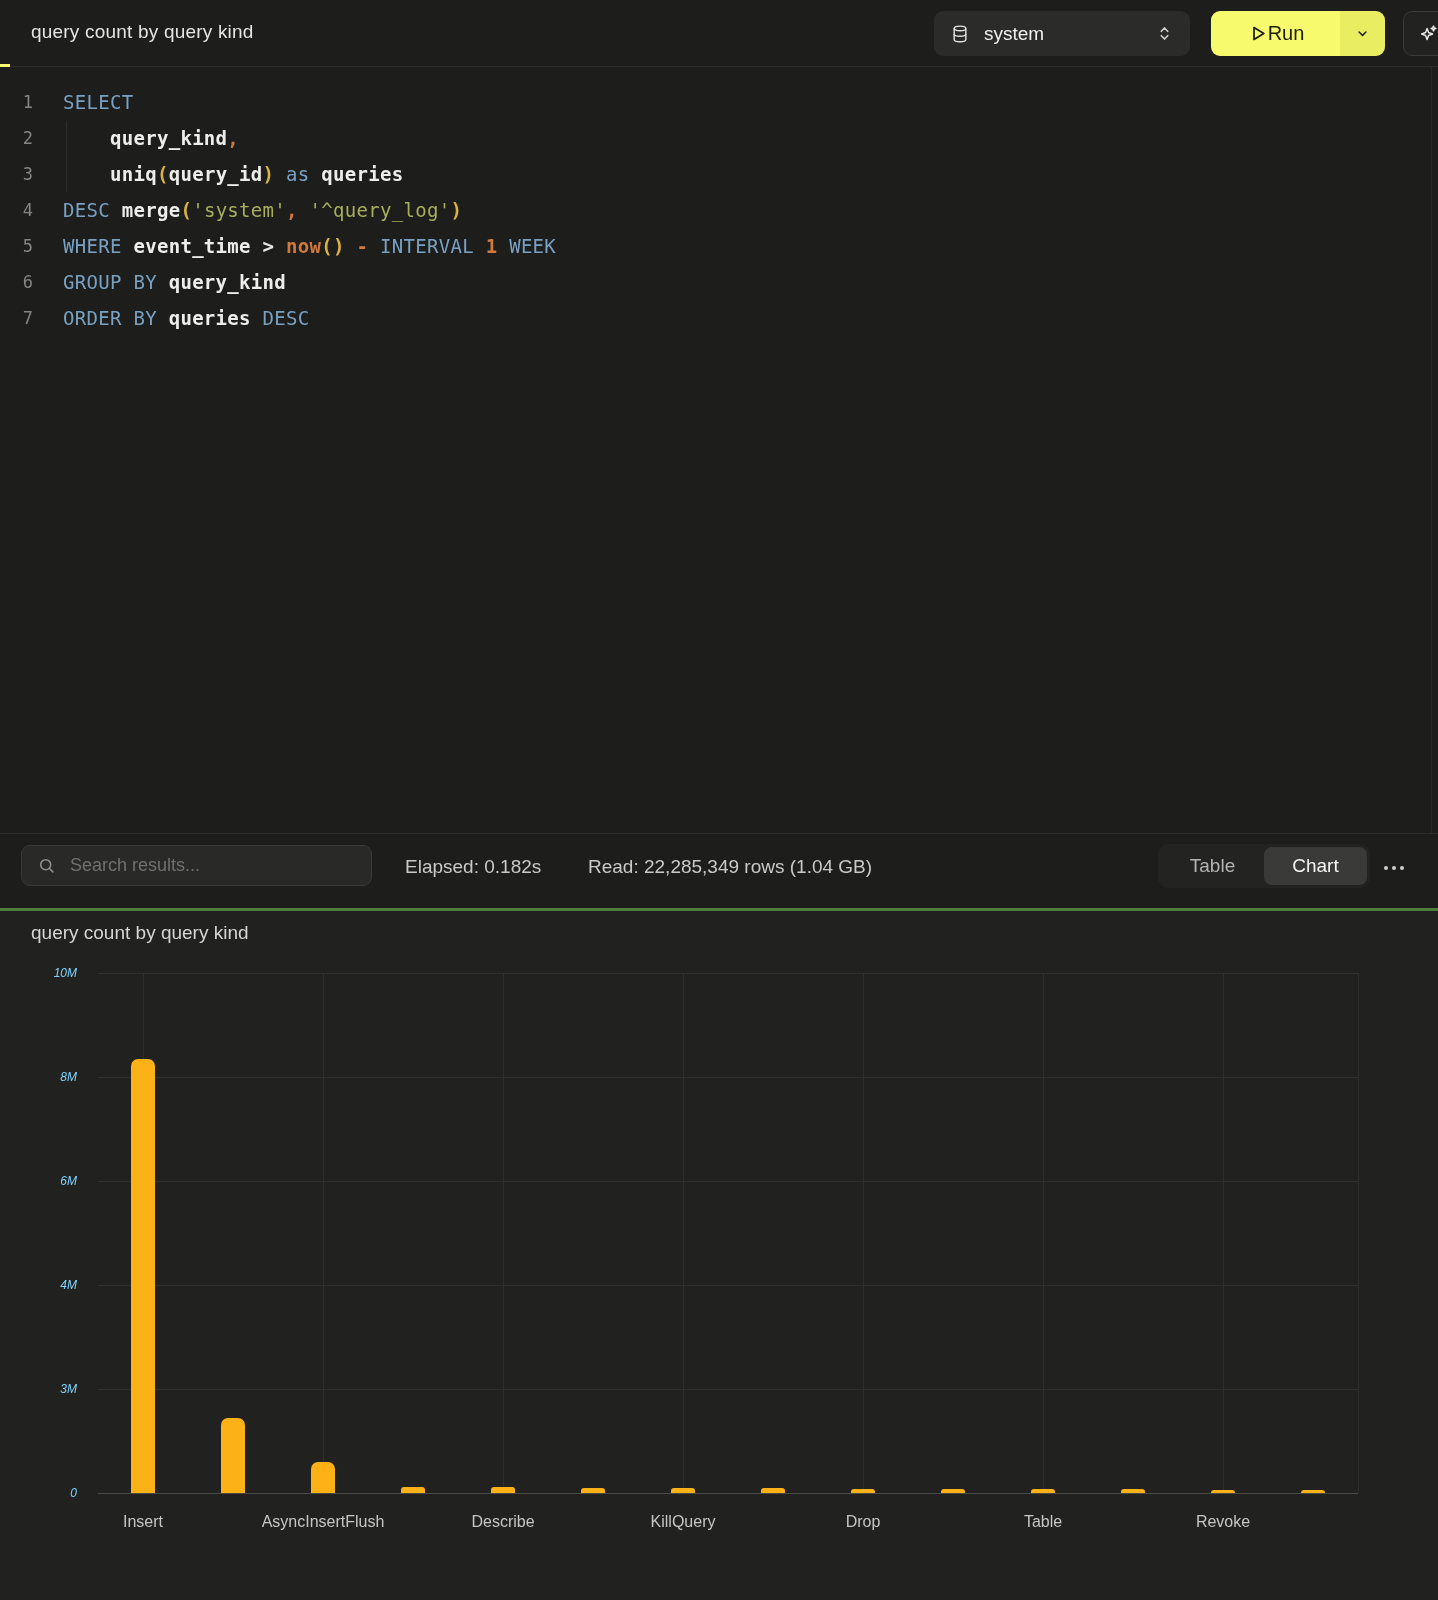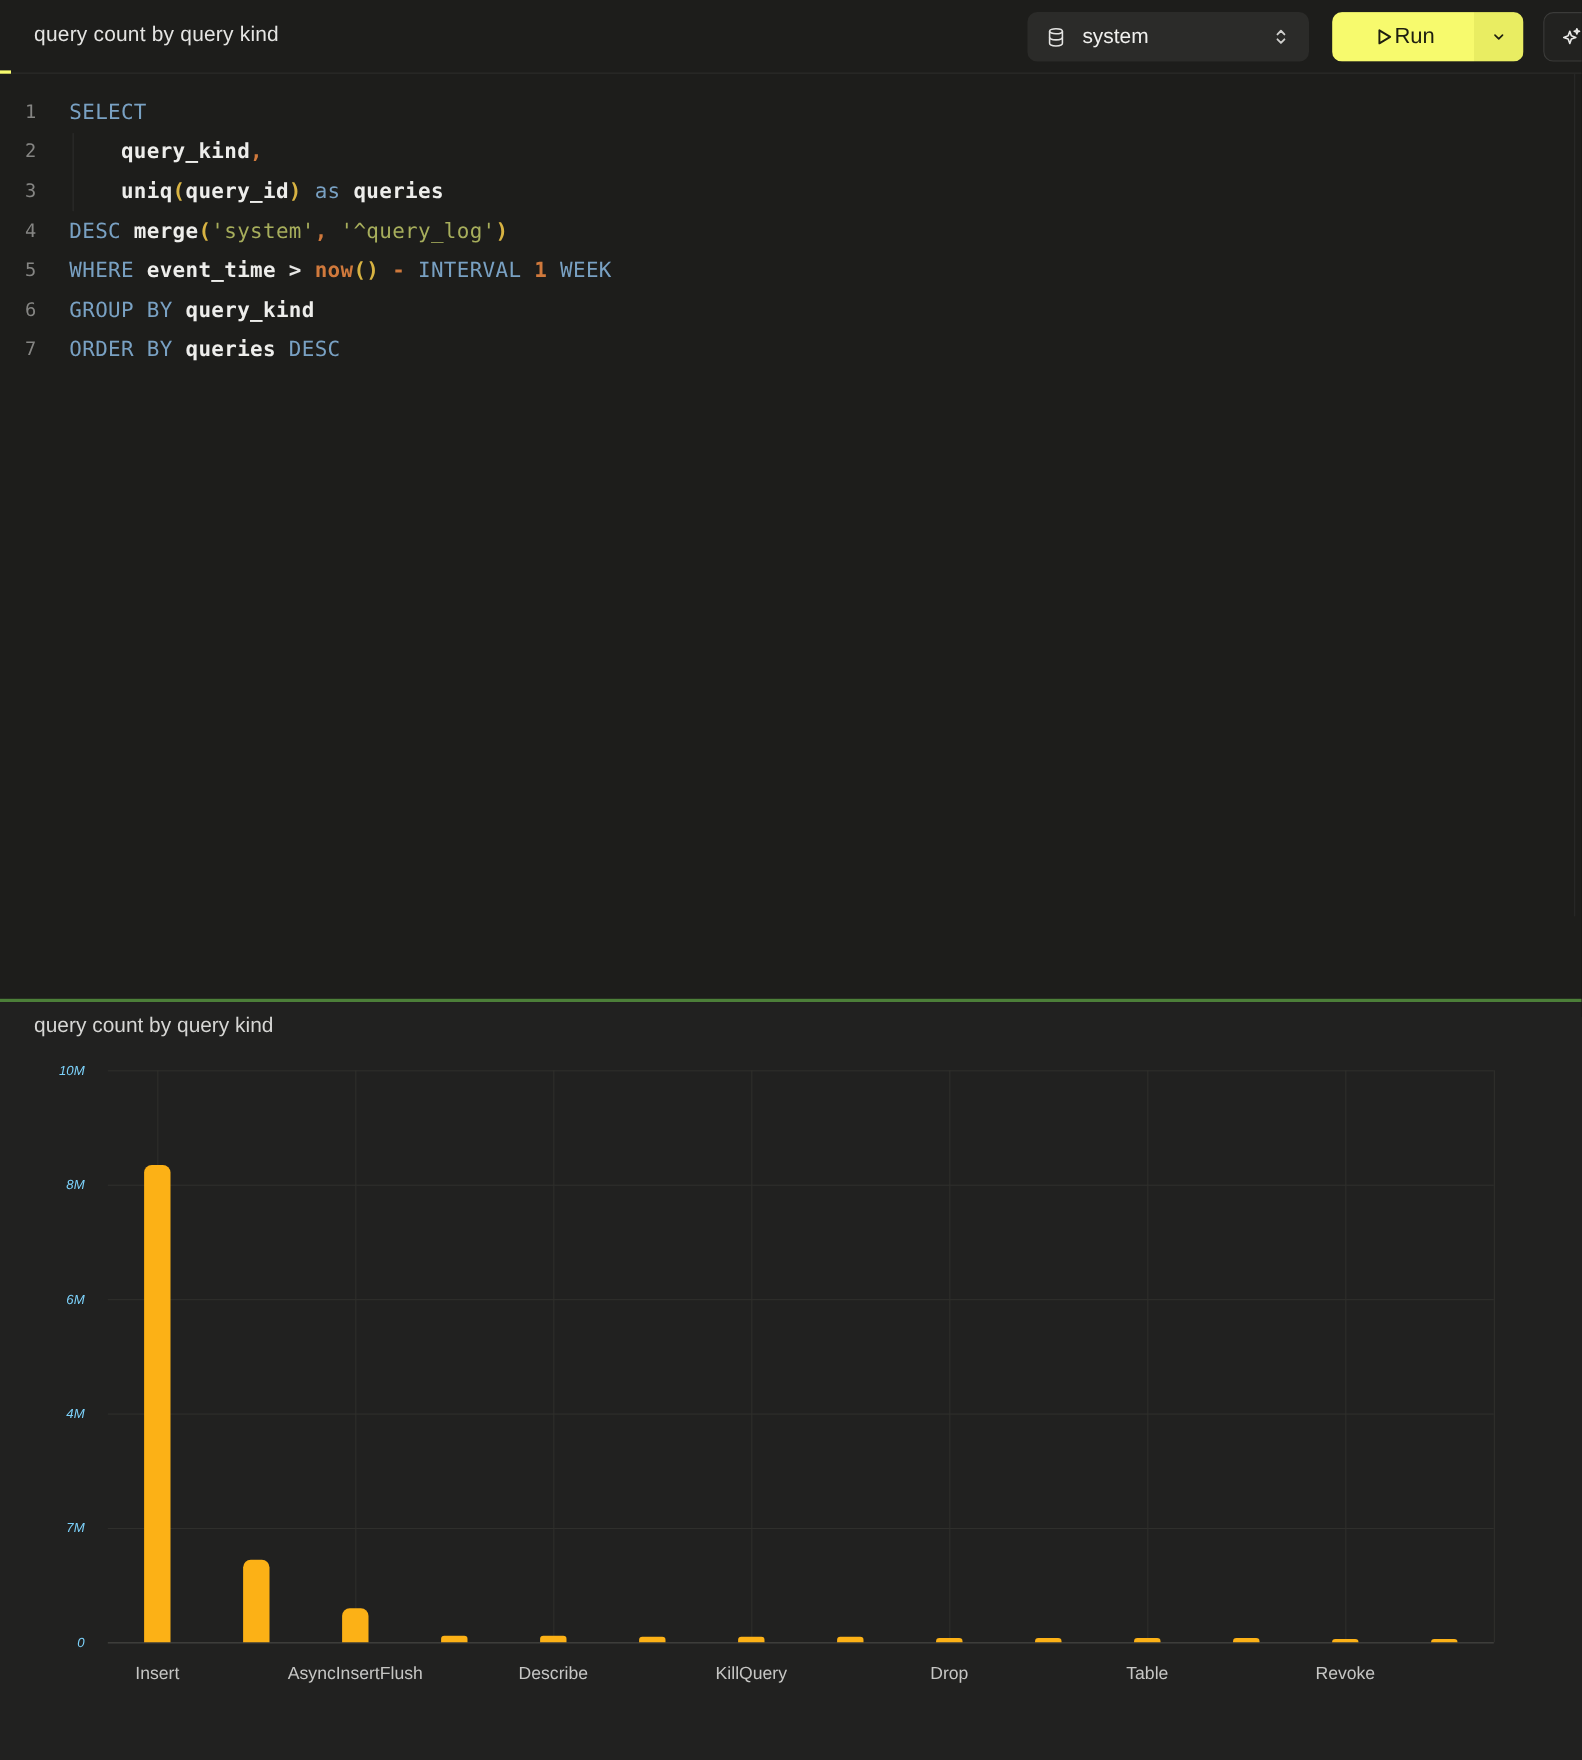--- a/index.html
+++ b/index.html
@@ -148,29 +148,52 @@
         <div class="code"><span class="tk-kw">GROUP BY </span><span class="tk-id">query_kind</span></div>
       </div>
       <div class="code-line">
         <div class="gutter">7</div>
         <div class="code"><span class="tk-kw">ORDER BY </span><span class="tk-id">queries </span><span class="tk-kw">DESC</span></div>
       </div>
     </div>
   <div class="indent-guide"></div>
   <div class="editor-scroll-edge"></div>
 
+  <div class="results-bar">
+    <div class="search-box">
+      <span style="display:flex;">
+        <svg width="19" height="19" viewBox="0 0 24 24" fill="none" stroke="#8e8e8c" stroke-width="2" stroke-linecap="round">
+          <circle cx="11" cy="11" r="6.3"></circle>
+            <path d="M15.8 15.8L20 20"></path>
+        </svg>
+      </span>
+      <input type="text" placeholder="Search results..." style="">
+    </div>
+    <div class="stat stat-elapsed">Elapsed: 0.182s</div>
+    <div class="stat stat-read">Read: 22,285,349 rows (1.04 GB)</div>
+
+    <div class="view-toggle">
+      <div class="toggle-seg">Table</div>
+      <div class="toggle-seg active">Chart</div>
+    </div>
+    <div class="more-btn">
+      <i></i>
+        <i></i>
+        <i></i>
+    </div>
+  </div>
 
   <div class="green-sep"></div>
 
   <section class="chart-section">
     <div class="chart-title">query count by query kind</div>
     <div class="plot" id="plot">
         <div class="ytick" style="left: 17px; top: 582px;">0</div>
         <div class="gridline-h" style="left: 98px; width: 1260px; top: 478px;"></div>
-        <div class="ytick" style="left: 17px; top: 478px;">7M</div>
+        <div class="ytick" style="left: 17px; top: 478px;">3M</div>
         <div class="gridline-h" style="left: 98px; width: 1260px; top: 374px;"></div>
         <div class="ytick" style="left: 17px; top: 374px;">4M</div>
         <div class="gridline-h" style="left: 98px; width: 1260px; top: 270px;"></div>
         <div class="ytick" style="left: 17px; top: 270px;">6M</div>
         <div class="gridline-h" style="left: 98px; width: 1260px; top: 166px;"></div>
         <div class="ytick" style="left: 17px; top: 166px;">8M</div>
         <div class="gridline-h" style="left: 98px; width: 1260px; top: 62px;"></div>
         <div class="ytick" style="left: 17px; top: 62px;">10M</div>
         <div class="gridline-v" style="left: 143px; top: 62px; height: 520px;"></div>
         <div class="gridline-v" style="left: 323px; top: 62px; height: 520px;"></div>

